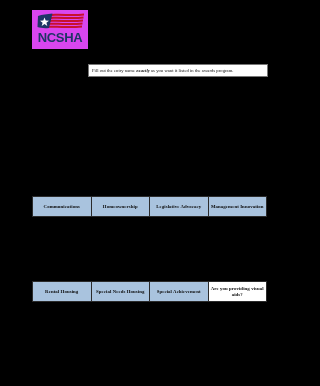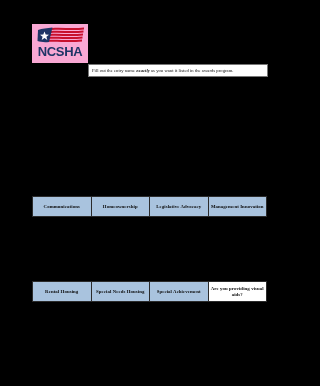--- a/index.html
+++ b/index.html
@@ -22,24 +22,24 @@
     left: 0; top: 0;
     width: 298px;
     height: 386px;
     background: #000000;
   }
 
   
   .logo-box {
     position: absolute;
     left: 32px;
-    top: 24px;
+    top: 10px;
     width: 56px;
     height: 39px;
-    background: #f9a8d4;
+    background: #d946ef;
     overflow: hidden;
   }
   .logo-flag {
     position: absolute;
     left: 5px;
     top: 3px;
     width: 48px;
     height: 19px;
   }
   .logo-word {

